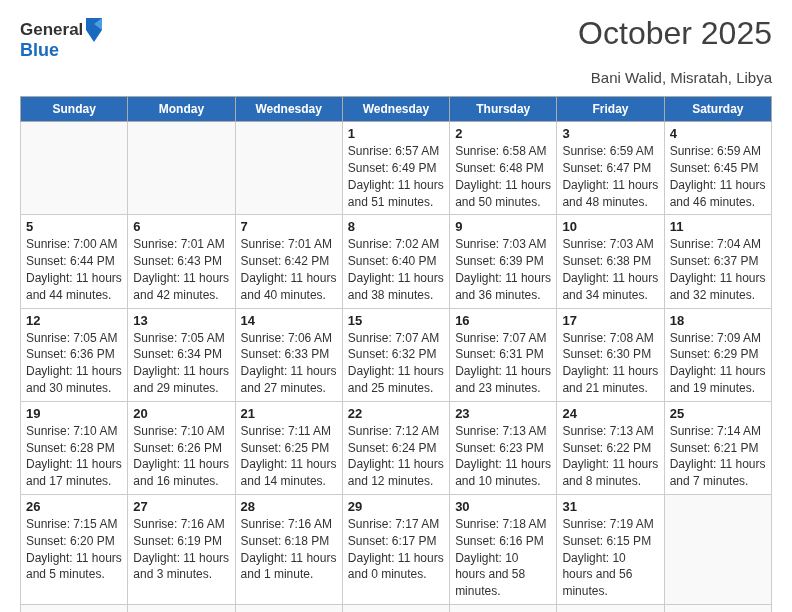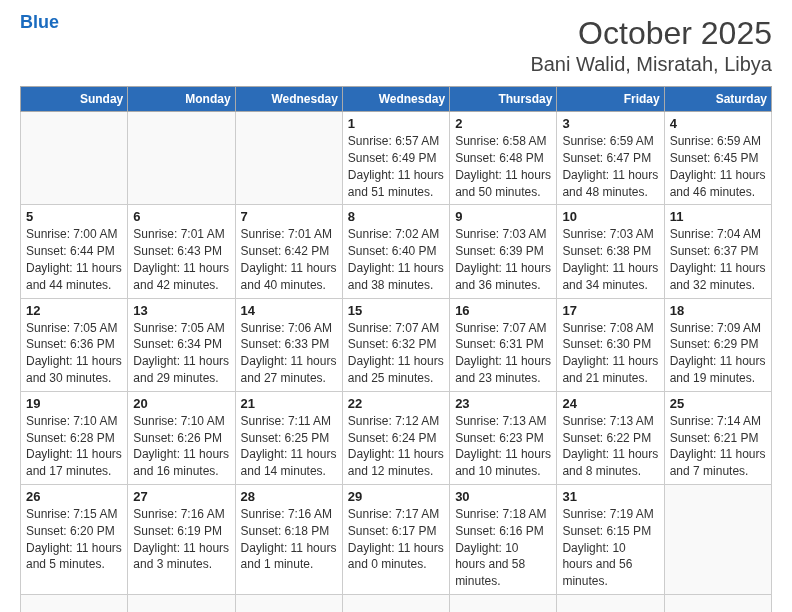--- a/index.html
+++ b/index.html
@@ -37,36 +37,36 @@
     .title-block {
       text-align: right;
     }
     .month-title {
       font-size: 32px;
       font-weight: 300;
       color: #404040;
       line-height: 1.1;
     }
     .location-title {
-      font-size: 20px;
+      font-size: 15px;
       color: #444;
-      margin-top: 2px;
+      margin-top: 18px;
     }
     .calendar {
       width: 100%;
       border-collapse: collapse;
       flex: 1;
     }
     .calendar thead tr th {
       background-color: #2b6cb8;
       color: #fff;
       font-size: 12px;
       font-weight: bold;
       padding: 5px 4px;
-      text-align: right;
+      text-align: center;
       border: 1px solid #aaa;
     }
     .calendar tbody tr td {
       border: 1px solid #ccc;
       vertical-align: top;
       padding: 4px 5px;
       font-size: 10px;
       color: #222;
       width: calc(100% / 7);
       height: 78px;
@@ -94,20 +94,27 @@
       text-decoration: underline;
     }
   </style>
 </head>
 <body>
 
 <div class="page">
   <div class="header">
     <div class="logo">
       <div>
+        <div style="display:flex;align-items:center;">
+          <span class="logo-general" style="font-size:17px;font-weight:bold;">General</span>
+          <svg class="logo-icon" viewBox="0 0 20 28" xmlns="http://www.w3.org/2000/svg">
+            <polygon points="2,2 18,2 18,14 10,26 2,14" fill="#1a6bbf"></polygon>
+            <polygon points="10,8 18,2 18,14" fill="#4a9fe0"></polygon>
+          </svg>
+        </div>
         <span class="logo-blue" style="font-size:18px;font-weight:bold;display:block;margin-top:-4px;">Blue</span>
       </div>
     </div>
     <div class="title-block">
       <div class="month-title">October 2025</div>
       <div class="location-title">Bani Walid, Misratah, Libya</div>
     </div>
   </div>
 
   <table class="calendar">

